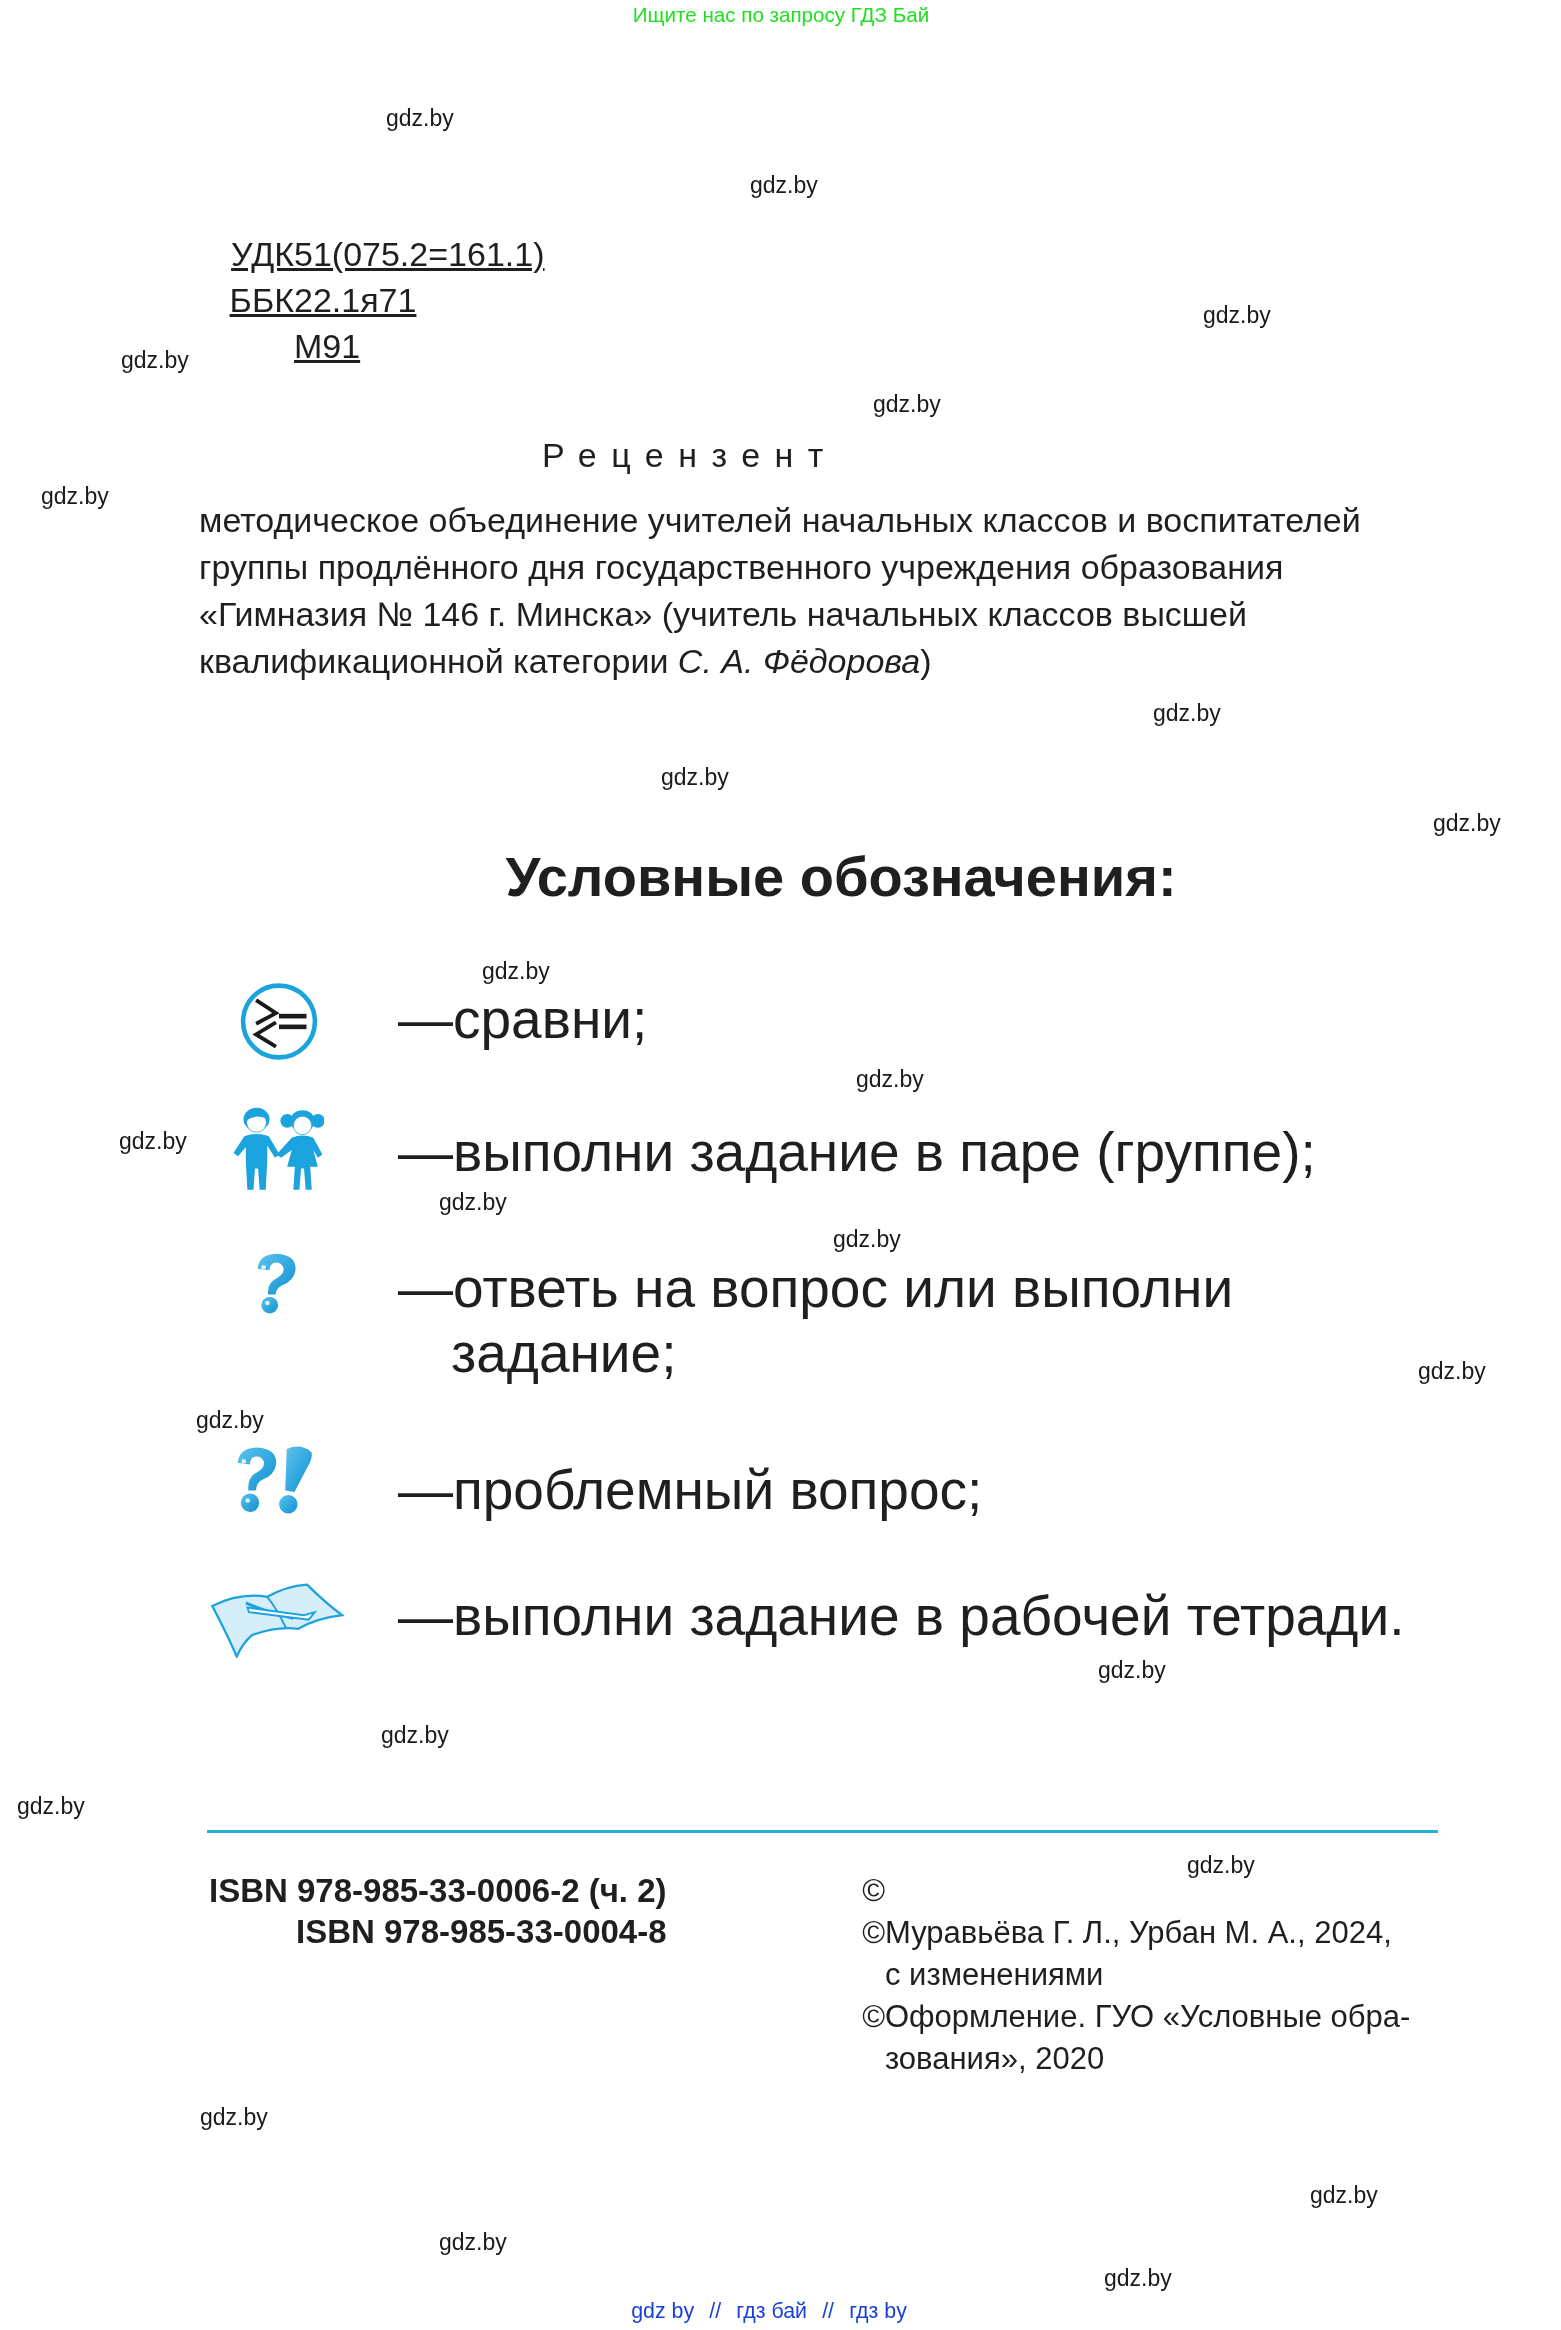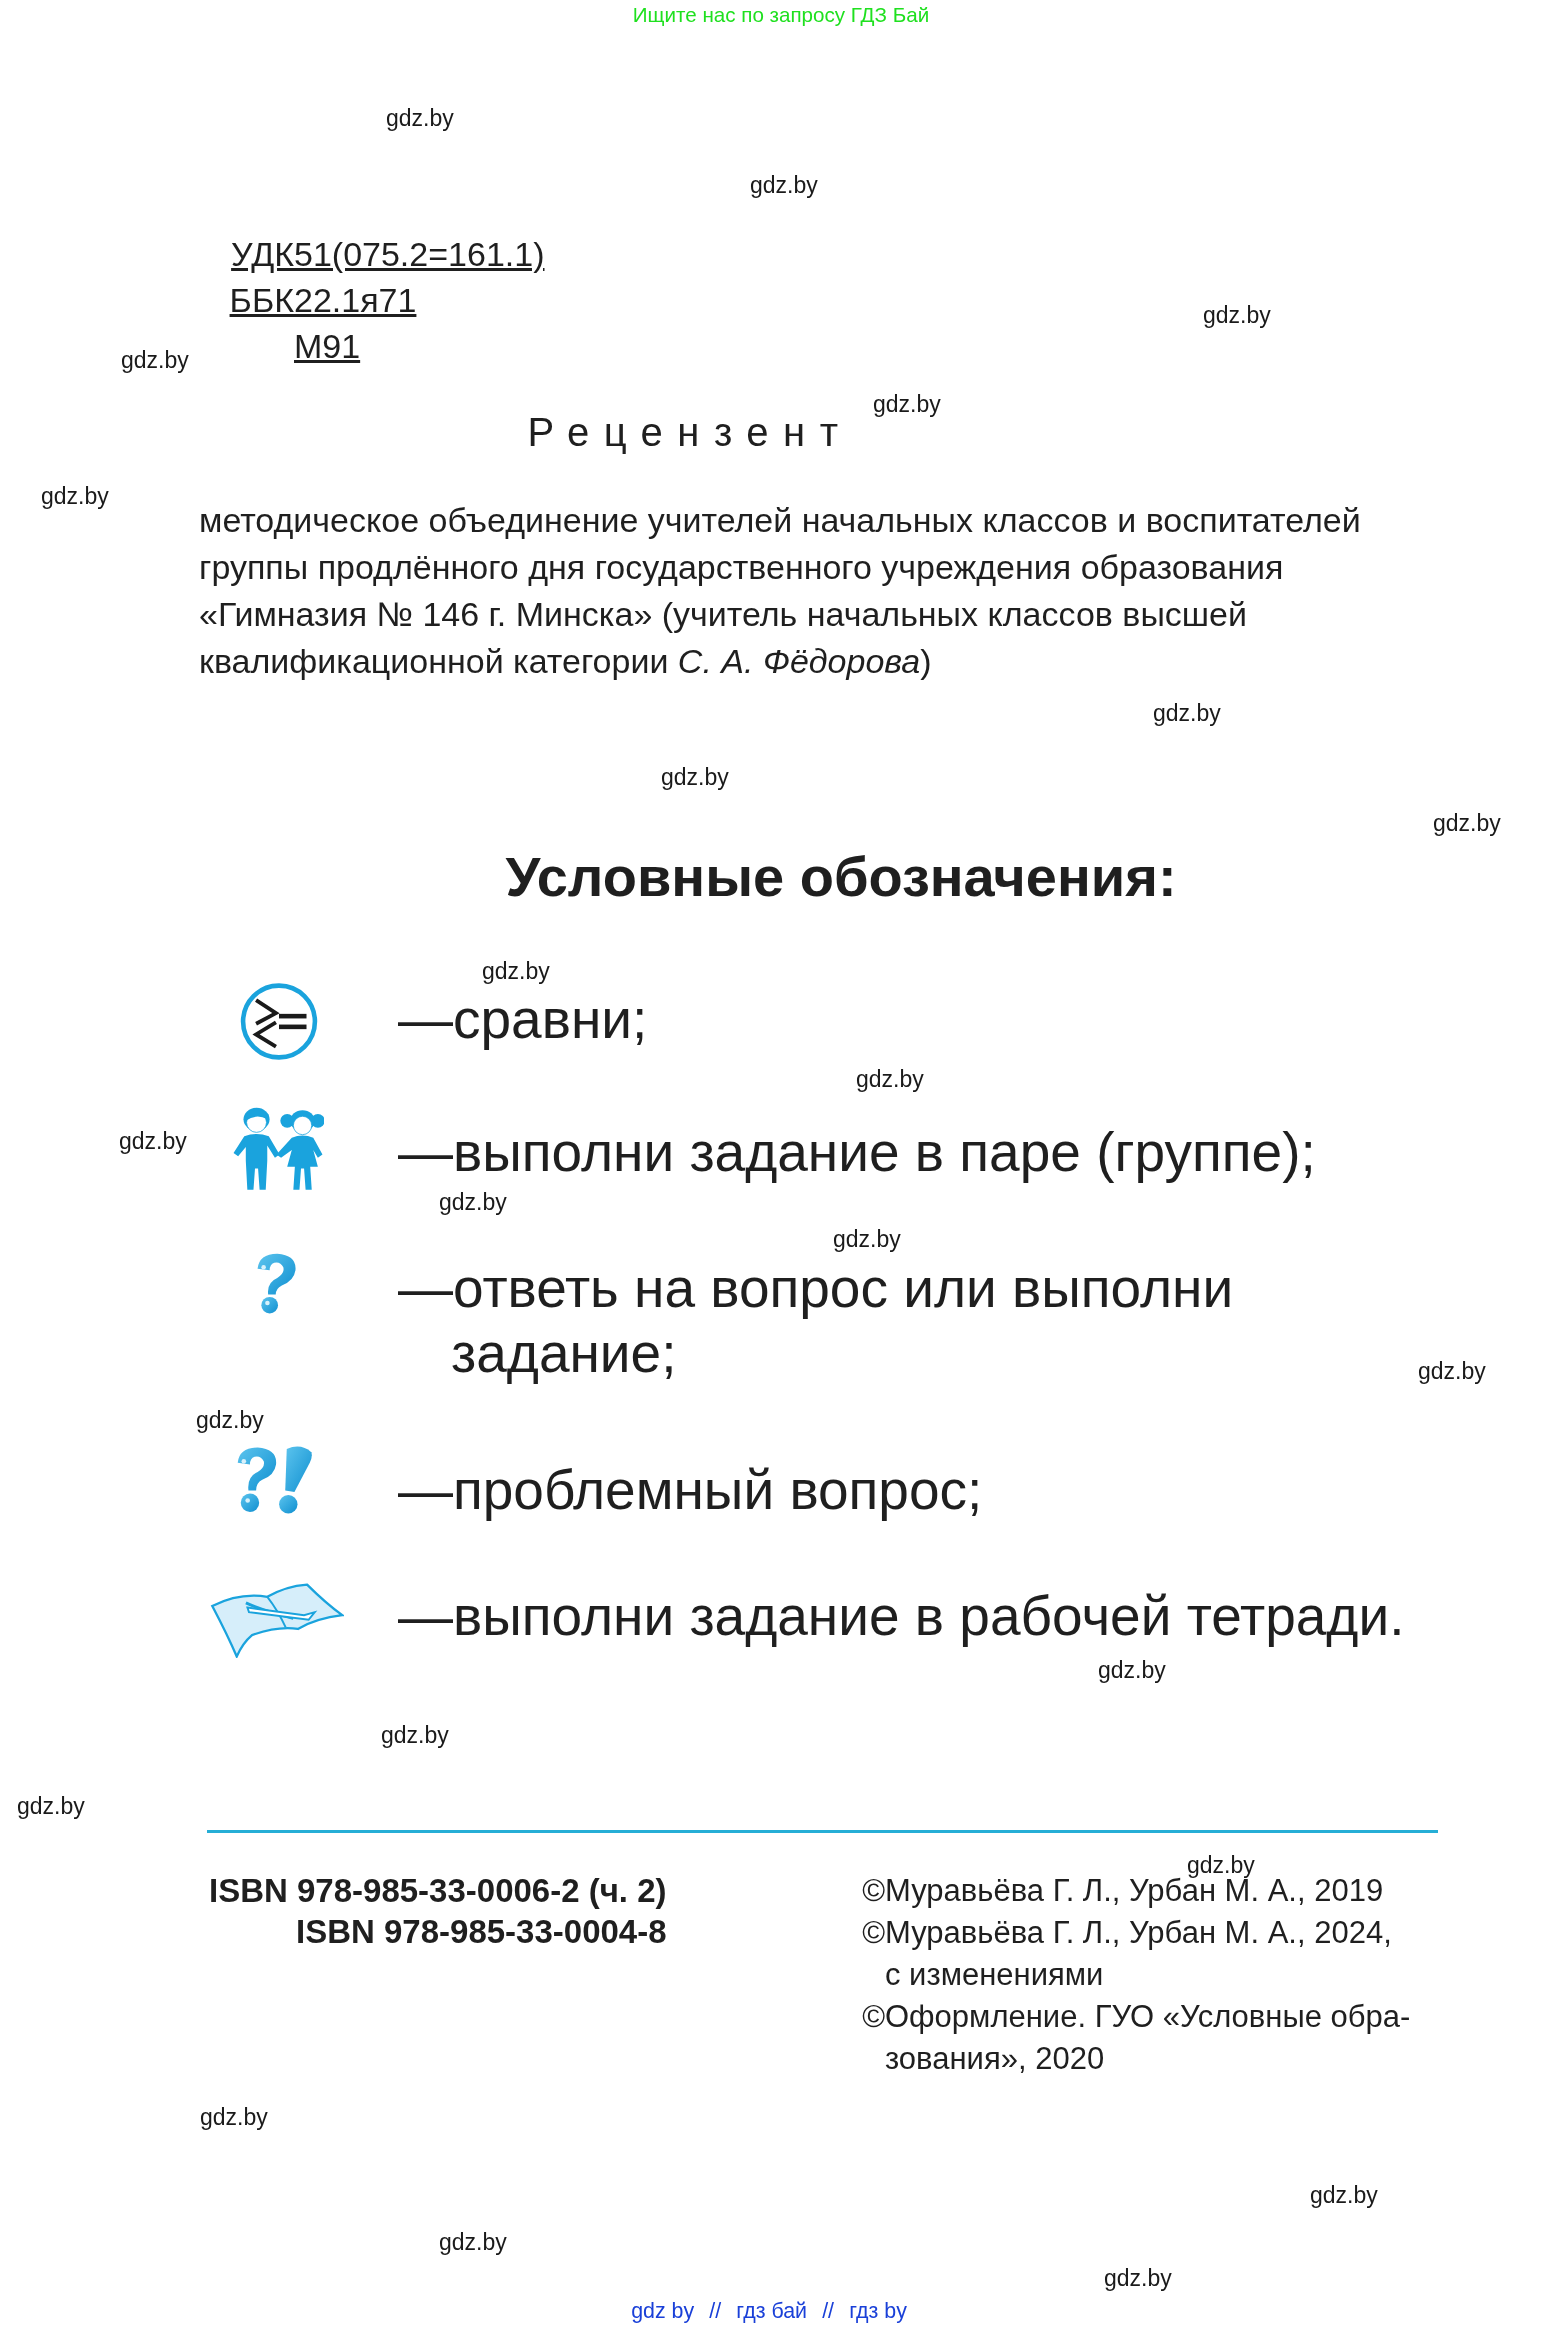--- a/index.html
+++ b/index.html
@@ -15,22 +15,22 @@
   .top-banner {
     left: 0; width: 1562px; top: 3.1px;
     text-align: center;
     font-size: 20.6px;
     color: #1fe01f;
   }
   .meta { left: 210px; top: 231px; font-size: 34px; line-height: 46px; }
   .meta-row { display: flex; text-decoration: underline; }
   .meta-key { width: 84px; }
   .reviewer-title {
-    left: 0; width: 1349px; top: 410px;
-    text-align: center; font-size: 40px; letter-spacing: 14.5px;
+    left: 0; width: 1349px; top: 436px;
+    text-align: center; font-size: 34px; letter-spacing: 14.5px;
     padding-left: 31px; box-sizing: border-box;
   }
   .reviewer-body {
     left: 199px; width: 1254px; top: 497px;
     text-align: left; font-size: 34px; line-height: 47px;
     white-space: normal;
   }
   .reviewer-body div { white-space: nowrap; }
   .italic { font-style: italic; }
   .legend-title {
@@ -177,21 +177,20 @@
 <div class="rule"></div>
 
 <div class="abs isbn">
   <div>ISBN 978-985-33-0006-2 (ч. 2)</div>
   <div>ISBN 978-985-33-0004-8</div>
 </div>
 
 <div class="abs copy">
   <div class="copy-row">
       <span class="copy-sym">©</span>
-      <span>Муравьёва Г. Л., Урбан М. А., 2019</span>
     </div>
   <div class="copy-row">
       <span class="copy-sym">©</span>
       <span>Муравьёва Г. Л., Урбан М. А., 2024,</span>
     </div>
   <div class="copy-row">
       <span class="copy-sym"></span>
       <span>с изменениями</span>
     </div>
   <div class="copy-row">

